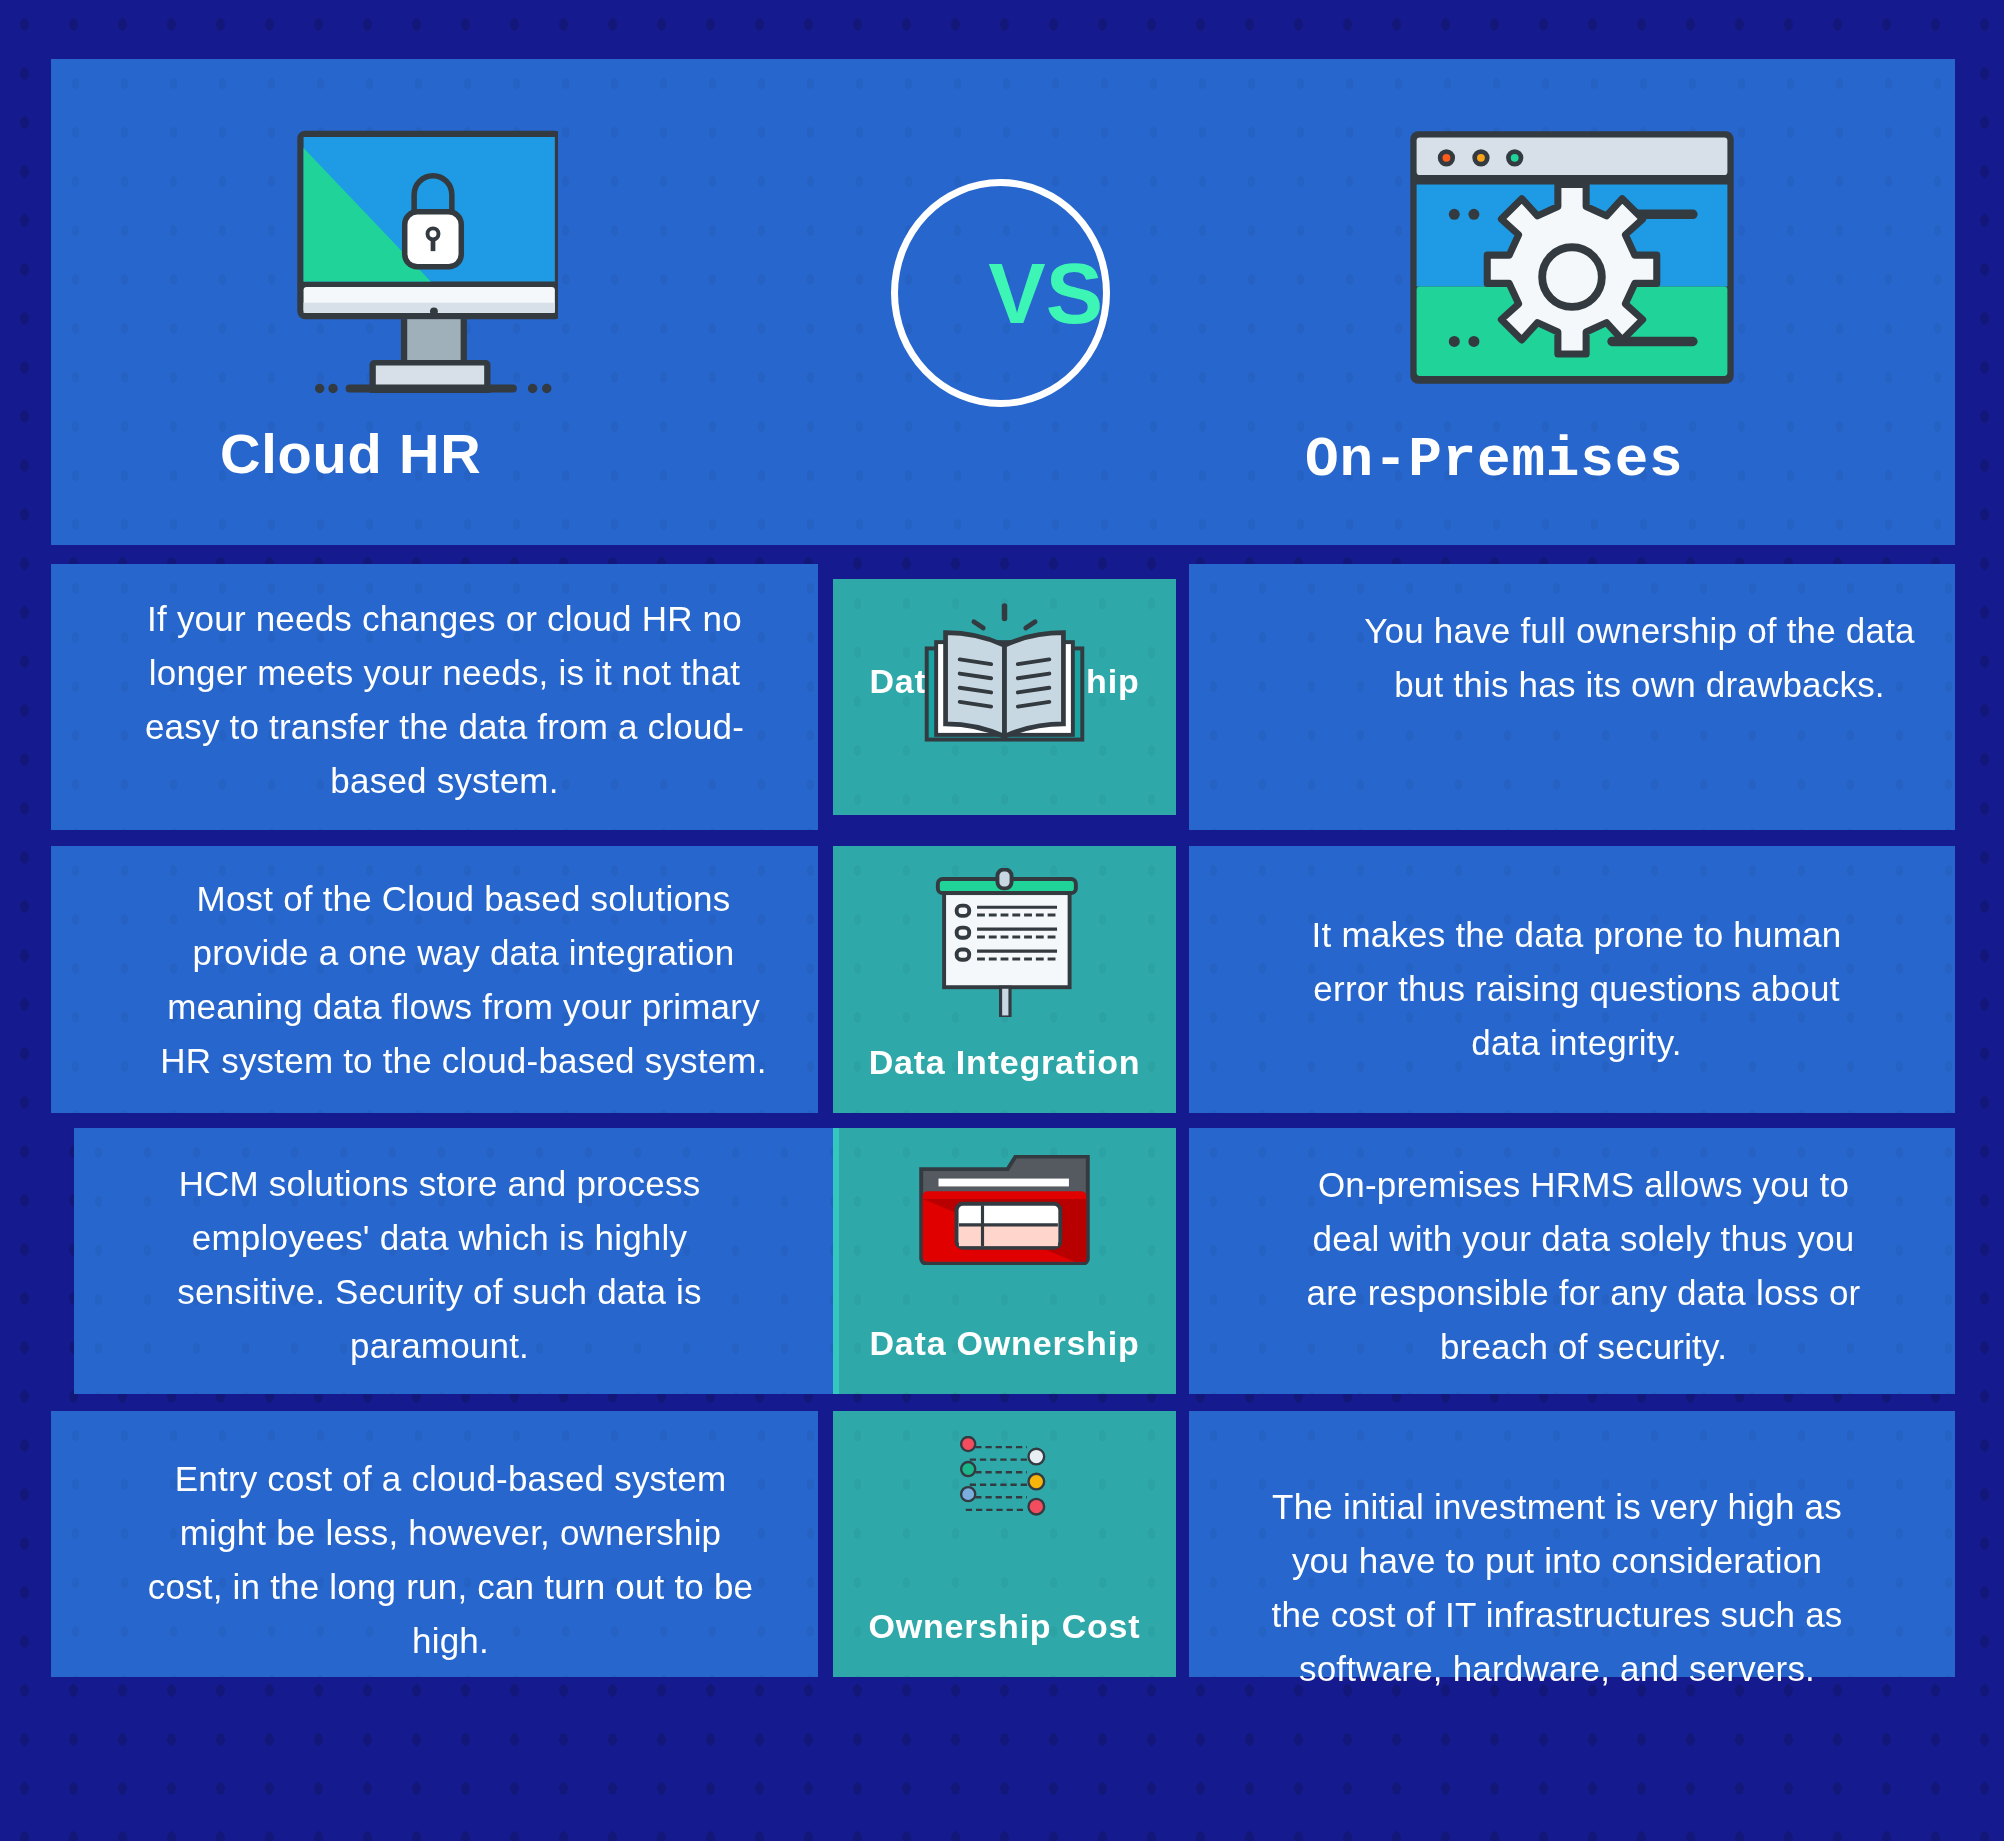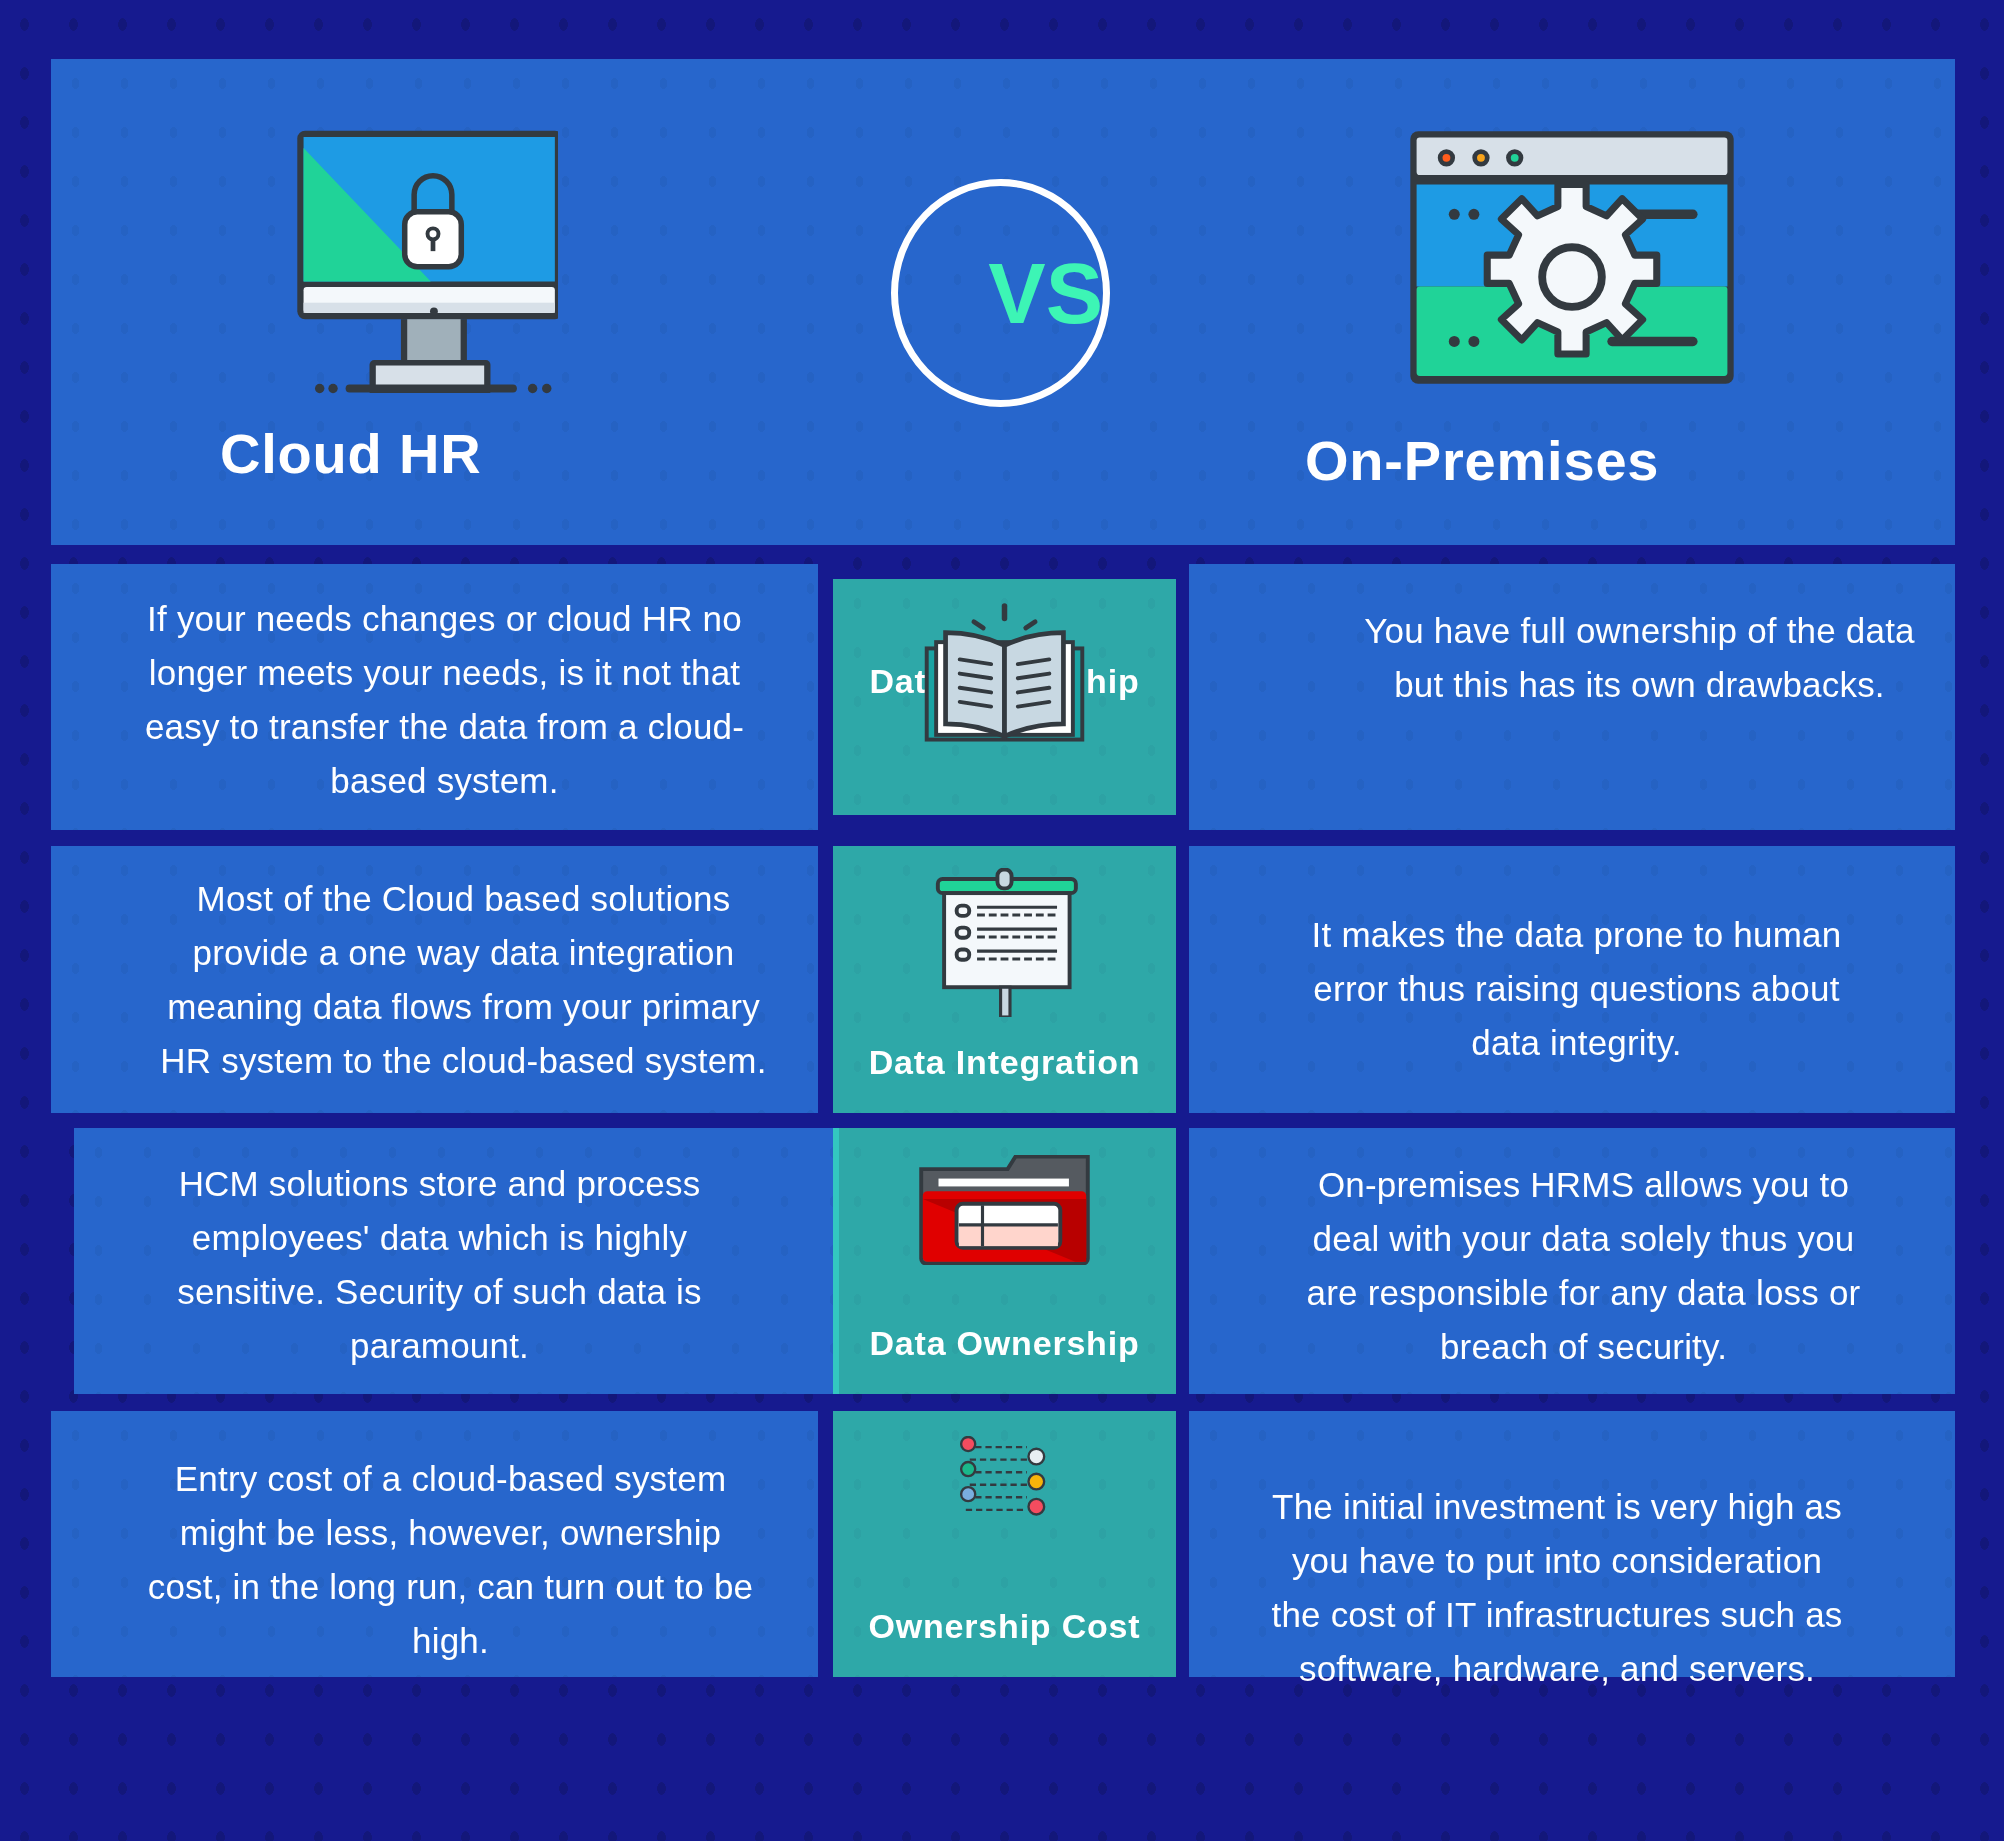--- a/index.html
+++ b/index.html
@@ -81,21 +81,21 @@
   <rect x="255" y="104" width="115" height="12" rx="6" fill="#333a40"></rect>
   <circle cx="60" cy="272" r="7" fill="#333a40"></circle>
     <circle cx="85" cy="272" r="7" fill="#333a40"></circle>
   <rect x="255" y="266" width="115" height="12" rx="6" fill="#333a40"></rect>
   <g transform="translate(210,190)">
     <path d="M-18,-118 h36 v28 l26,12 20,-22 26,26 -22,20 12,26 h28 v36 h-28 l-12,26 22,20 -26,26 -20,-22 -26,12 v28 h-36 v-28 l-26,-12 -20,22 -26,-26 22,-20 -12,-26 h-28 v-36 h28 l12,-26 -22,-20 26,-26 20,22 26,-12z" fill="#f4f8fb" stroke="#333a40" stroke-width="9" stroke-linejoin="round"></path>
     <circle cx="0" cy="0" r="38" fill="none" stroke="#333a40" stroke-width="10"></circle>
   </g>
 </svg>
 
-<div class="hdr-title" style="left:1305px;top:428px;width:535px;">On-Premises</div>
+<div class="hdr-title" style="left:1305px;top:428px;width:535px;font-family:Liberation Mono, monospace;">On-Premises</div>
 
 <div class="panel" style="left:51px;top:564px;width:767px;height:266px;"></div>
 <div class="txt" style="left:65px;top:564px;width:759px;height:266px;padding-top:6.3px;box-sizing:border-box;">
     <span>If your needs changes or cloud HR no
 longer meets your needs, is it not  that
 easy to transfer the data from a cloud-
 based system.</span>
   </div>
 <div class="teal" style="left:833px;top:579px;width:343px;height:236px;justify-content:center;">
   <svg width="165" height="142" viewBox="0 0 210 180" style="position:absolute;top:22px;">

